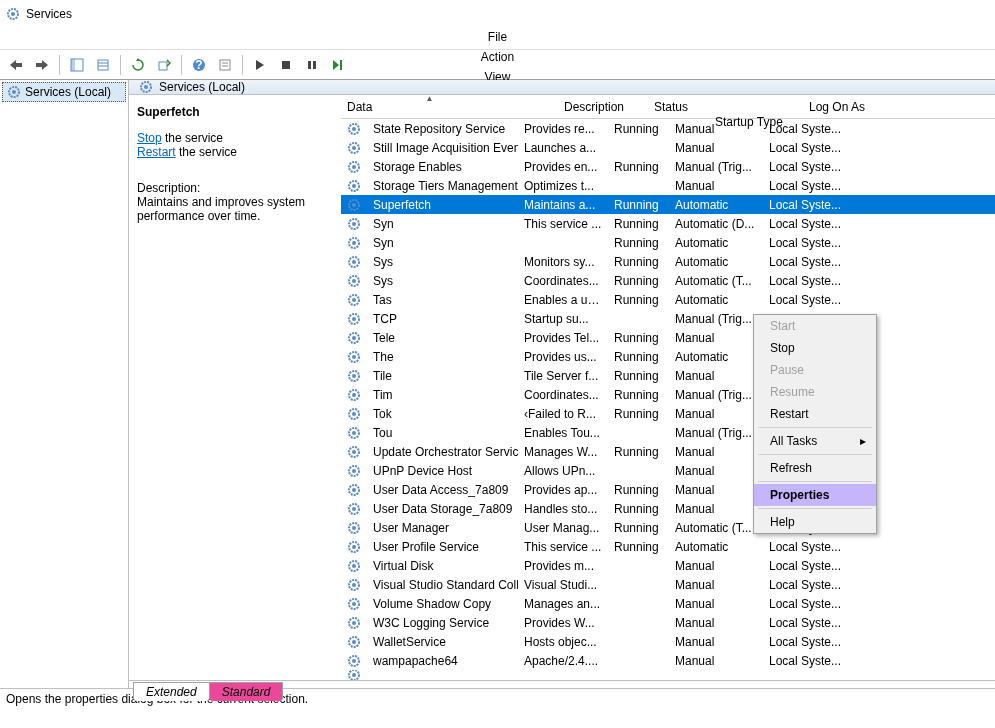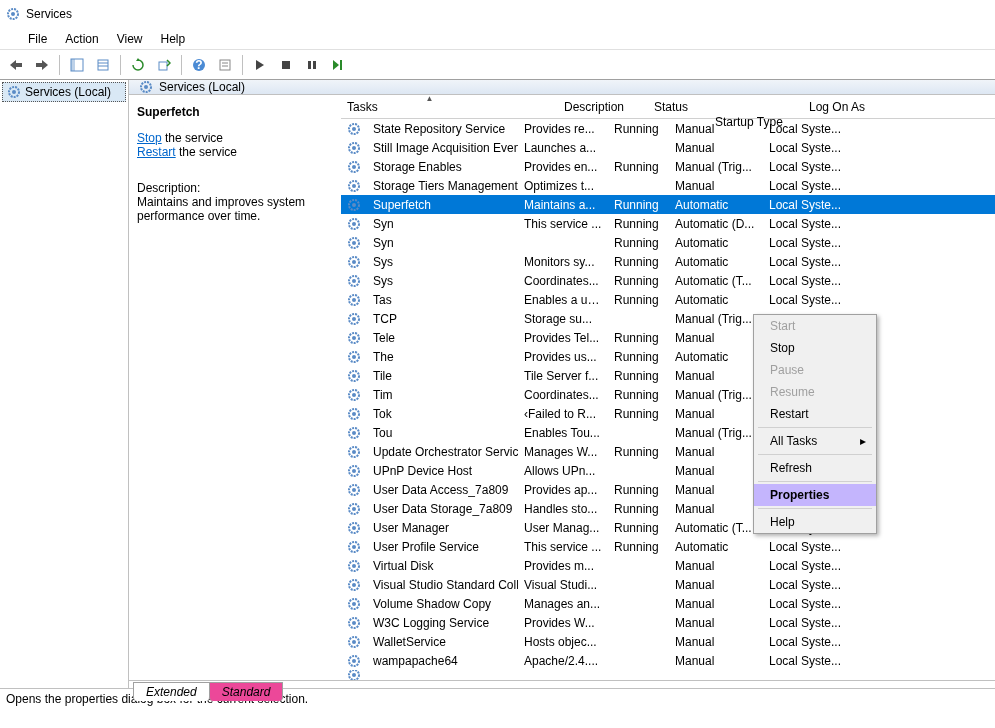--- a/index.html
+++ b/index.html
@@ -1,19 +1,19 @@
 <!DOCTYPE html>
 <html><head>
 <meta charset="utf-8">
 <style>
 * { box-sizing: border-box; margin: 0; padding: 0; font-family: "Segoe UI", Tahoma, sans-serif; font-size: 12px; }
 body { width: 995px; height: 728px; background: #fff; overflow: hidden; position: relative; }
 .titlebar { height: 28px; display: flex; align-items: center; padding: 0 6px; gap: 6px; }
 .gear-icon { width: 14px; height: 14px; display: inline-flex; align-items: center; justify-content: center; }
-.menubar { height: 22px; display: flex; align-items: center; padding: 0 20px; gap: 2px; border-bottom: 1px solid #e0e0e0; }
+.menubar { height: 22px; display: flex; align-items: center; padding: 0 9px; gap: 2px; border-bottom: 1px solid #e0e0e0; flex-direction: column; }
 .menu-item { padding: 2px 8px; cursor: default; }
 .toolbar { height: 30px; display: flex; align-items: center; padding: 0 4px; gap: 2px; border-bottom: 1px solid #a0a0a0; }
 .tool-btn { width: 24px; height: 24px; display: inline-flex; align-items: center; justify-content: center; border: 1px solid transparent; cursor: default; }
 .tool-sep { width: 1px; height: 20px; background: #c0c0c0; margin: 0 3px; }
 .main { display: flex; height: 608px; }
 .left-pane { width: 129px; border-right: 1px solid #c0c0c0; padding: 2px; }
 .tree-node { display: flex; align-items: center; gap: 4px; padding: 2px 4px; background: #d9e8f5; border: 1px dotted #555; }
 .right-pane { flex: 1; display: flex; flex-direction: column; }
 .header-blue { height: 28px; background: linear-gradient(#f0f4f9,#dde7f3); border-bottom: 1px solid #c0c0c0; display: flex; align-items: center; padding: 0 10px; gap: 6px; }
 .content-area { flex: 1; display: flex; position: relative; }
@@ -185,21 +185,21 @@
           <span class="link">Restart</span><span> the service</span>
         </div>
         <div class="details-desc-label">Description:</div>
         <div>Maintains and improves system performance over time.</div>
       </div>
 
       <div class="list-pane">
         <div class="col-headers">
           <div class="col name">
               <span class="sort-ind">▲</span>
-              <span>Tasks</span>
+              <span>Data</span>
             </div>
           <div class="col desc">Description</div>
           <div class="col status">Status</div>
           <div class="col startup">Startup Type</div>
           <div class="col logon">Log On As</div>
         </div>
         <div class="rows" id="rows">
             <div class="row">
               <div class="cell name">
                 <span class="sv-icon">
@@ -353,21 +353,21 @@
             <div class="row">
               <div class="cell name">
                 <span class="sv-icon">
                   <svg width="14" height="14">
                     <circle cx="7" cy="7" r="5" fill="none" stroke="#5a8bc6" stroke-width="2" stroke-dasharray="2 1"></circle>
                     <circle cx="7" cy="7" r="2" fill="#5a8bc6"></circle>
                   </svg>
                 </span>
                 <span>TCP</span>
               </div>
-              <div class="cell desc">Storage su...</div>
+              <div class="cell desc">Startup su...</div>
               <div class="cell status"></div>
               <div class="cell startup">Manual (Trig...</div>
               <div class="cell logon">Local Service</div>
             </div>
             <div class="row">
               <div class="cell name">
                 <span class="sv-icon">
                   <svg width="14" height="14">
                     <circle cx="7" cy="7" r="5" fill="none" stroke="#5a8bc6" stroke-width="2" stroke-dasharray="2 1"></circle>
                     <circle cx="7" cy="7" r="2" fill="#5a8bc6"></circle>

